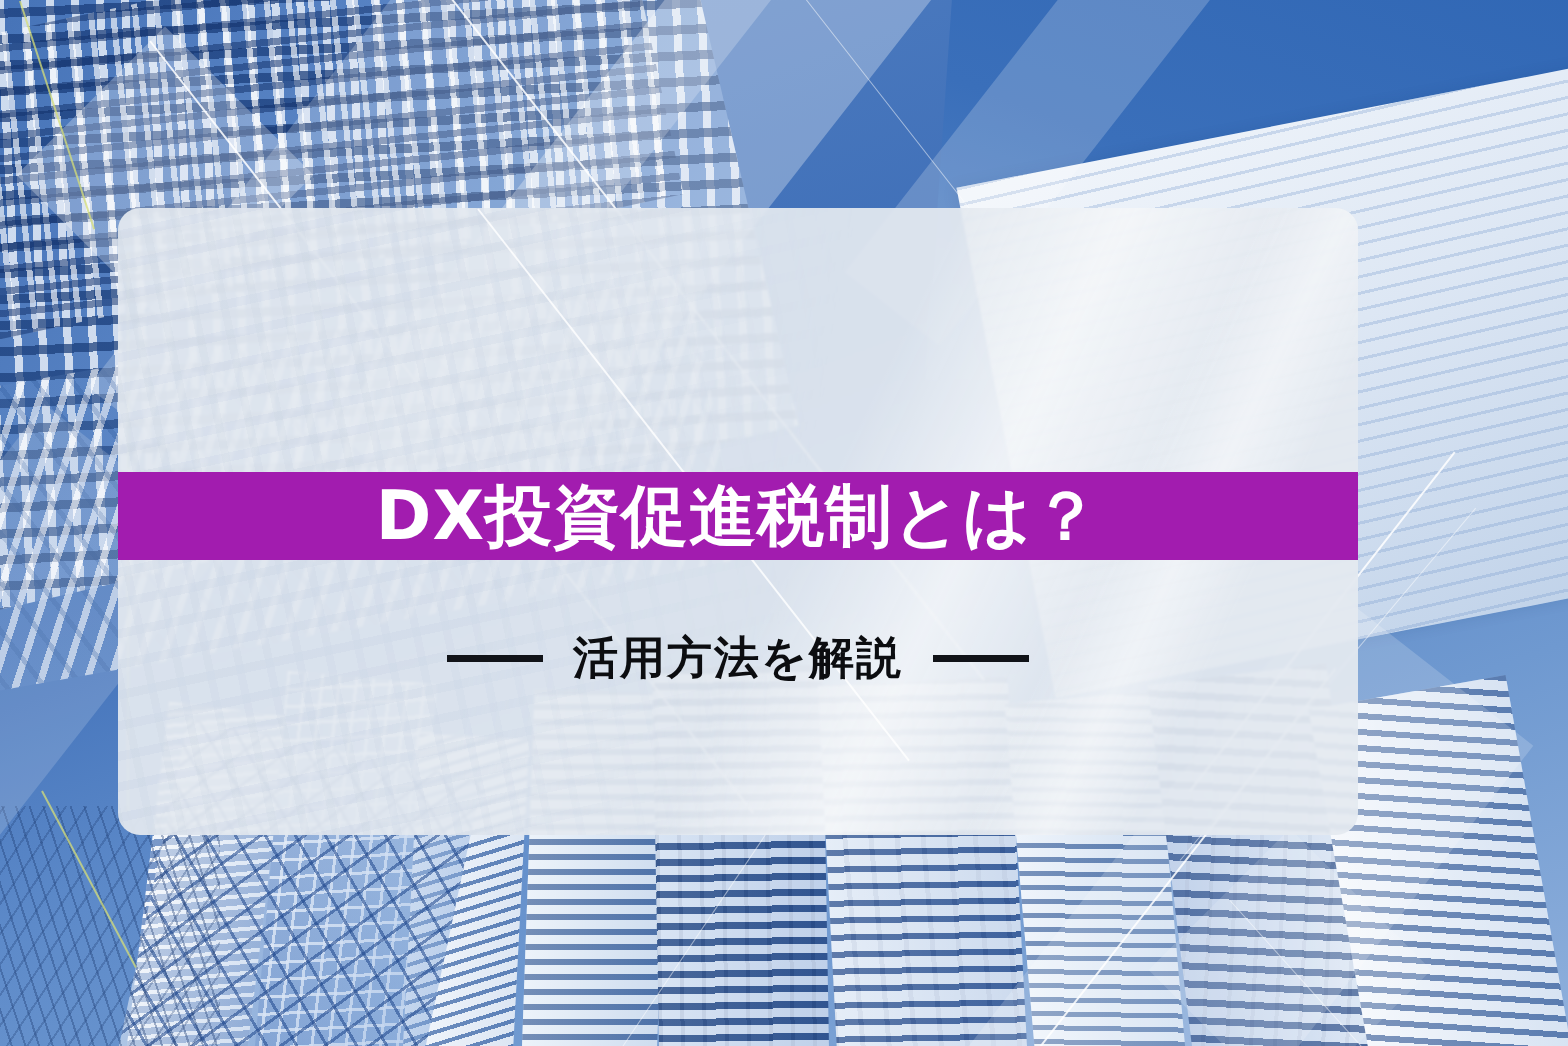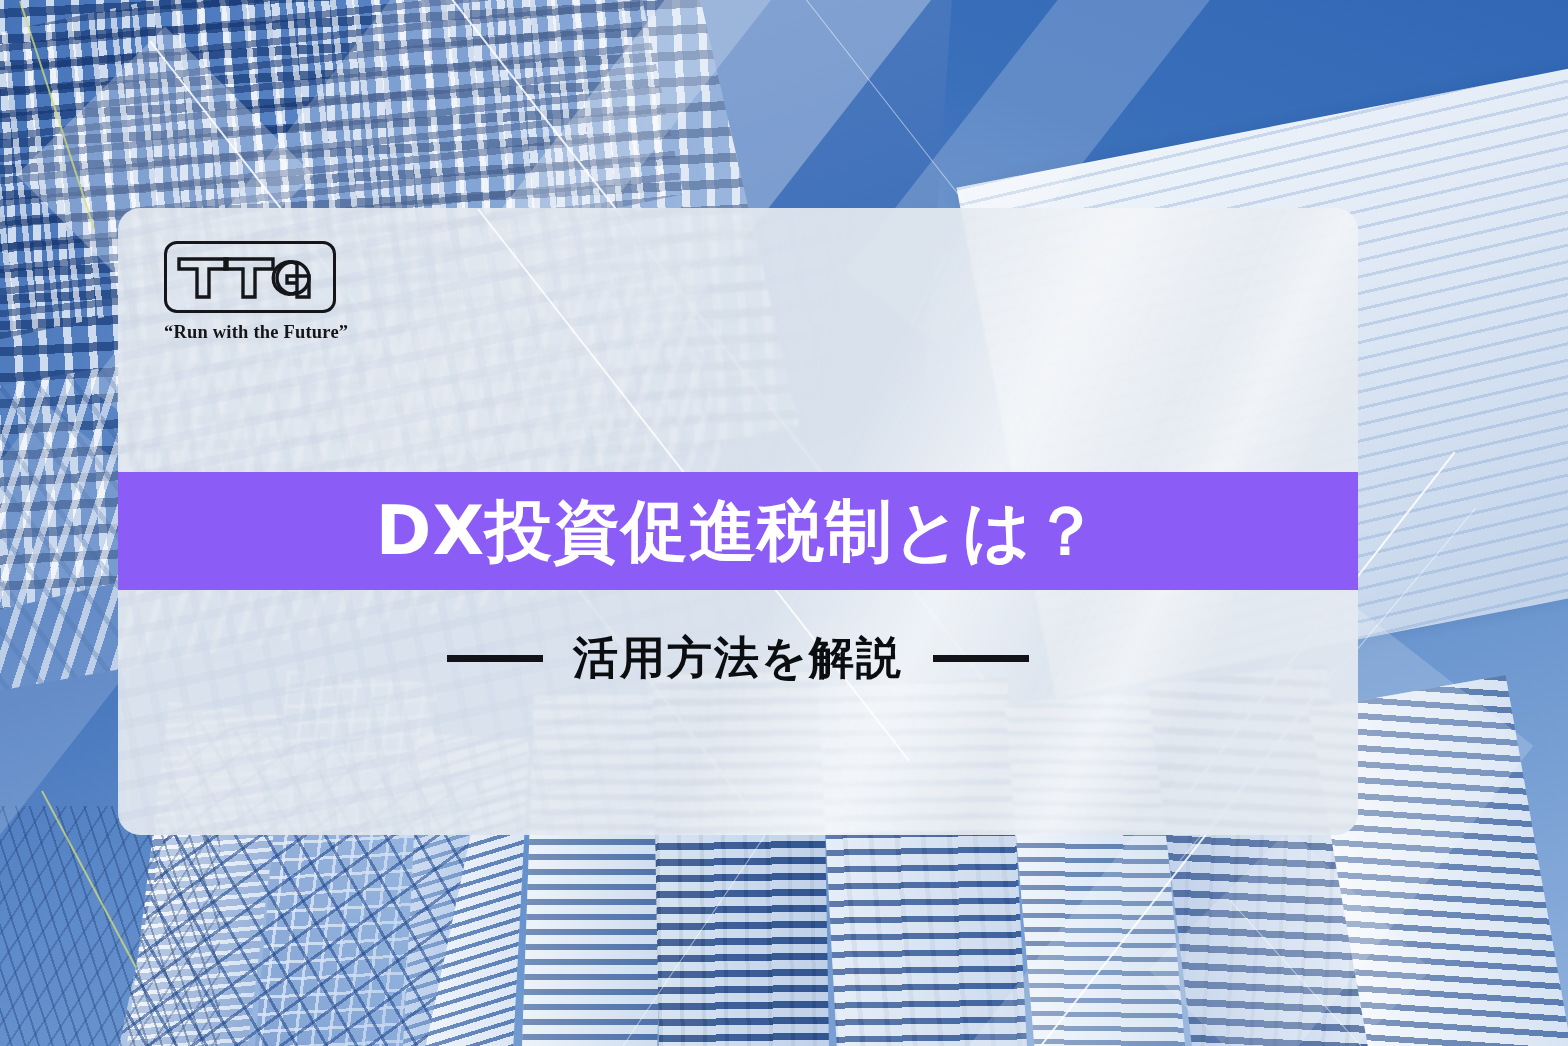--- a/index.html
+++ b/index.html
@@ -350,22 +350,22 @@
     text-shadow: 0 1px 0 rgba(255,255,255,.5);
     white-space: nowrap;
   }
 
   
   .band {
     position: absolute;
     left: 0;
     top: 264px;
     width: 1240px;
-    height: 118px;
-    background: #8b5cf6;
+    height: 88px;
+    background: #a21caf;
     display: flex;
     align-items: center;
     justify-content: center;
   }
   .band-title {
     font-family: "DejaVu Sans", "Liberation Sans", sans-serif;
     font-weight: 700;
     font-size: 67px;
     letter-spacing: 1px;
     color: #ffffff;
@@ -471,44 +471,20 @@
     <div class="hairline-yellow hy2"></div>
     <div class="hairline-yellow hy3"></div>
   </div>
 
   <div class="card">
     <div class="card-tex"></div>
     <div class="card-sheen"></div>
     <div class="card-sheen2"></div>
     <div class="card-hair"></div>
 
-    <div class="logo-wrap">
-      <div class="logo-mark">
-        <svg width="150" height="52" viewBox="0 0 150 52" aria-hidden="true">
-          <g fill="none" stroke="#15161a" stroke-width="3.4" stroke-linejoin="miter">
-
-            <path d="M4 8 H52 V18 H34 V46 H22 V18 H4 Z"></path>
-
-            <path d="M50 8 H98 V18 H80 V46 H68 V18 H50 Z"></path>
-
-            <path d="M122 13
-                     A16 16 0 1 0 122 41
-                     L122 32
-                     L112 32
-                     L112 25
-                     L134 25
-                     L134 46
-                     L122 46
-                     Z"></path>
-            <circle cx="118" cy="27" r="16"></circle>
-          </g>
-        </svg>
-      </div>
-      <div class="logo-tag">“Run with the Future”</div>
-    </div>
 
 
     <div class="band">
       <div class="band-title">DX投資促進税制とは？</div>
     </div>
 
     <div class="footer">
       <div class="dash"></div>
       <div class="footer-text">活用方法を解説</div>
       <div class="dash"></div>

